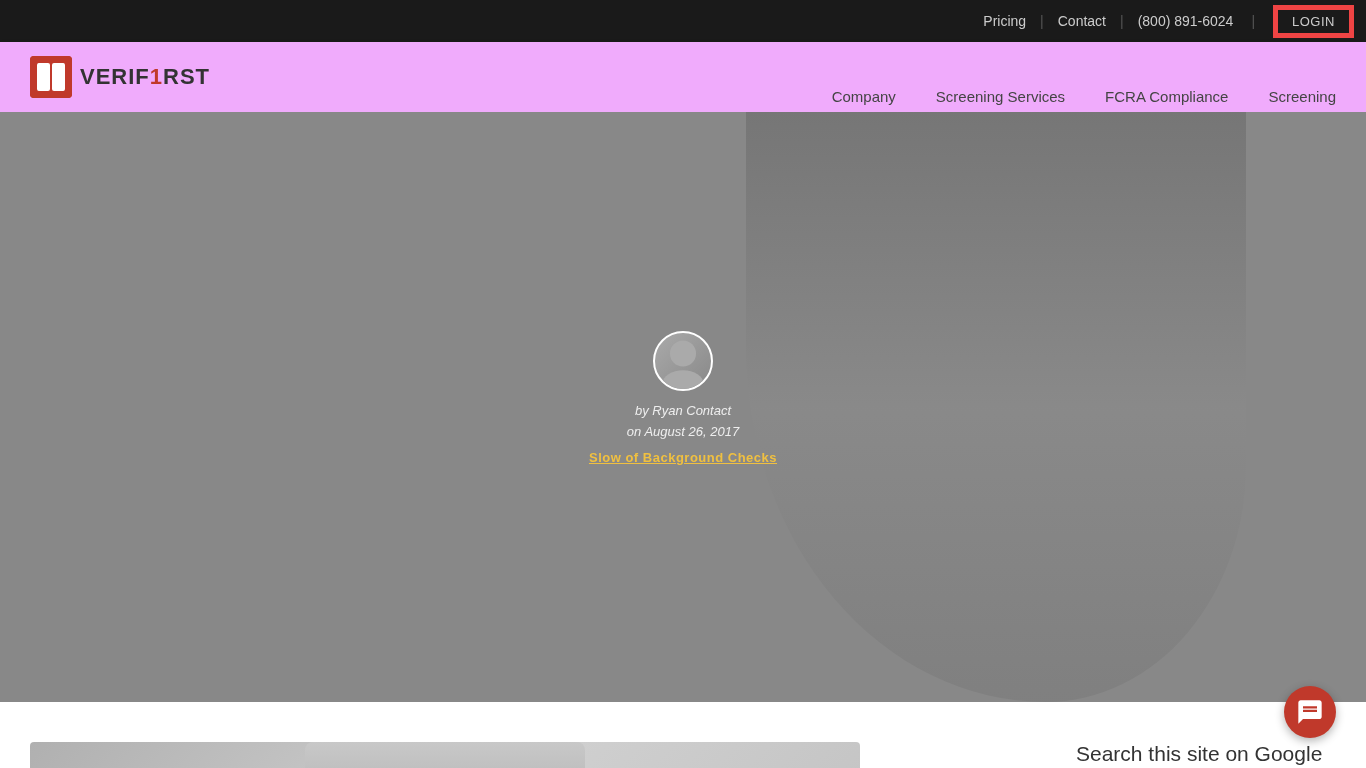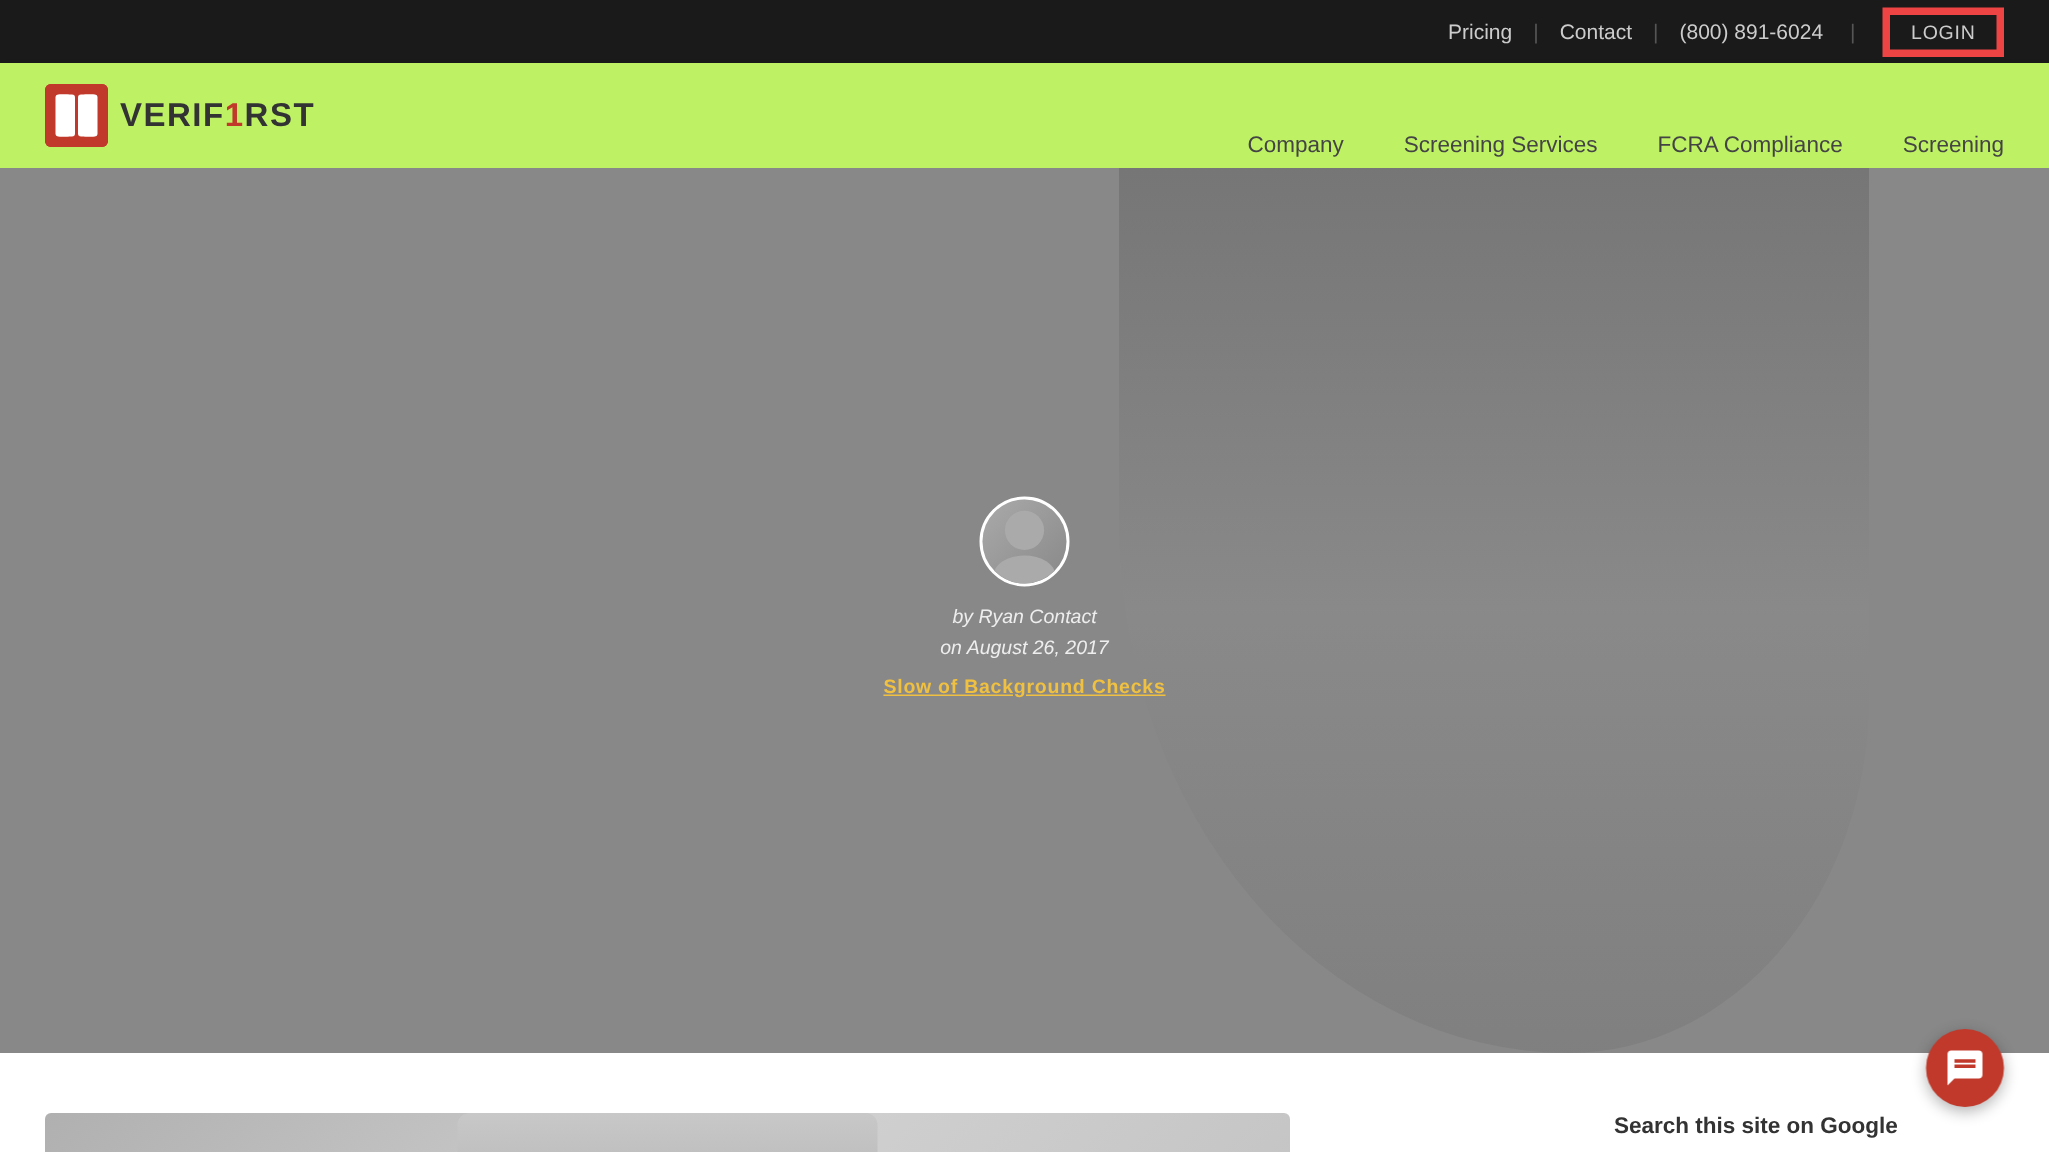--- a/index.html
+++ b/index.html
@@ -6,21 +6,21 @@
     body { font-family: Arial, sans-serif; width: 1366px; overflow-x: hidden; }
 
     
     .top-bar {
       background: #1a1a1a;
       color: #ccc;
       height: 42px;
       display: flex;
       align-items: center;
       justify-content: flex-end;
-      padding: 0 30px;
+      padding: 0 12px;
       gap: 10px;
       font-size: 14px;
     }
     .top-bar a, .top-bar span {
       color: #ccc;
       text-decoration: none;
       cursor: pointer;
     }
     .top-bar .divider { color: #555; margin: 0 4px; }
     .top-bar .login-btn {
@@ -28,21 +28,21 @@
       color: #ccc;
       padding: 4px 14px;
       font-size: 13px;
       cursor: pointer;
       background: transparent;
       letter-spacing: 0.5px;
     }
 
     
     .main-nav {
-      background: #bef264;
+      background: #f0abfc;
       height: 70px;
       display: flex;
       align-items: center;
       justify-content: space-between;
       padding: 0 30px;
       box-shadow: 0 1px 4px rgba(0,0,0,0.1);
     }
     .logo {
       display: flex;
       align-items: center;
@@ -212,22 +212,22 @@
       height: 200px;
       background: linear-gradient(to top, #888, #aaa, #c8c8c8);
       border-radius: 8px 8px 0 0;
     }
 
     .sidebar {
       width: 260px;
       flex-shrink: 0;
     }
     .sidebar-search-label {
-      font-size: 15px;
-      font-weight: 700;
+      font-size: 21px;
+      font-weight: 400;
       color: #333;
       margin-bottom: 10px;
     }
 
     
     .chat-btn {
       position: fixed;
       bottom: 30px;
       right: 30px;
       width: 52px;

